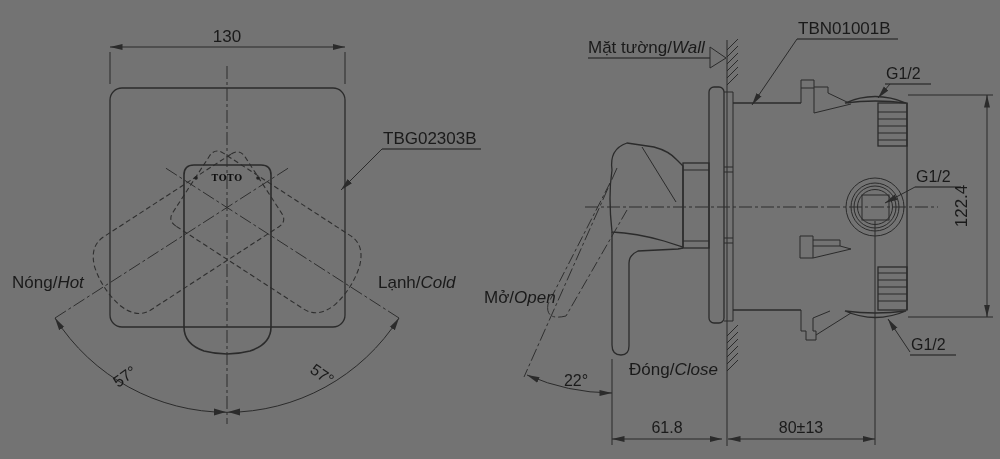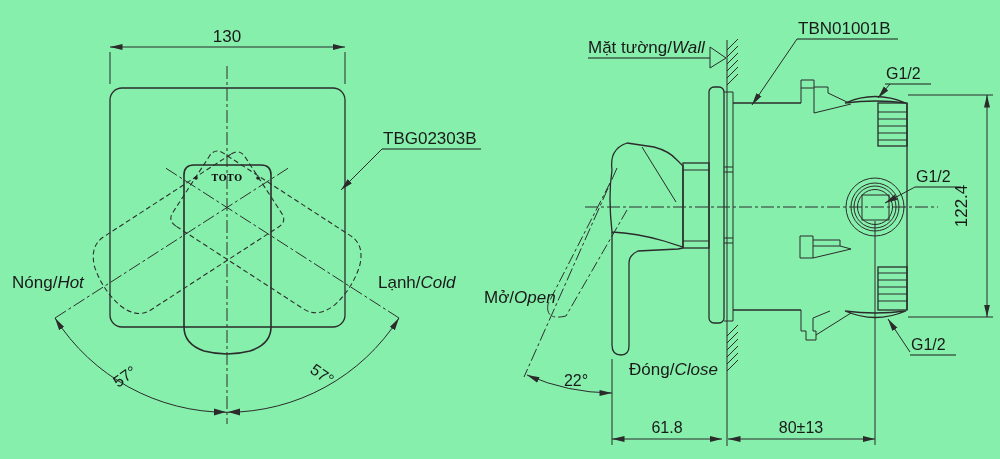--- a/index.html
+++ b/index.html
@@ -1,16 +1,16 @@
 <!DOCTYPE html>
 <html><head>
 <meta charset="utf-8">
 <style>
   html,body{margin:0;padding:0;background:#ffffff;}
-  #stage{position:relative;width:1000px;height:459px;background:#86efac;overflow:hidden;}
+  #stage{position:relative;width:1000px;height:459px;background:#737373;overflow:hidden;}
   svg{display:block;}
   .ln{stroke:#2b2b2b;fill:none;stroke-width:1.3;}
   .lt{stroke:#2b2b2b;fill:none;stroke-width:1;}
   .dash{stroke:#2f2f2f;fill:none;stroke-width:1.1;stroke-dasharray:5 3;}
   .dd{stroke:#2f2f2f;fill:none;stroke-width:1;stroke-dasharray:13 3 3 3;}
   .phantom{stroke:#2f2f2f;fill:none;stroke-width:1;stroke-dasharray:11 3 3 3;}
   text{fill:#1a1a1a;font-family:"Liberation Sans",sans-serif;}
   .t17{font-size:17px;}
   .t16{font-size:16px;}
   .it{font-style:italic;}

